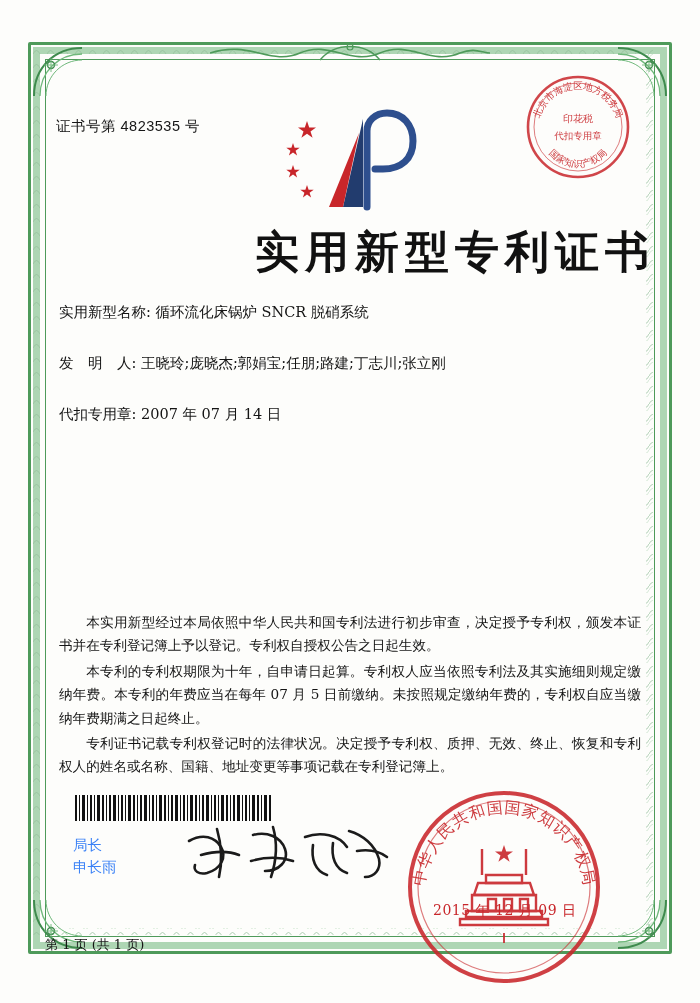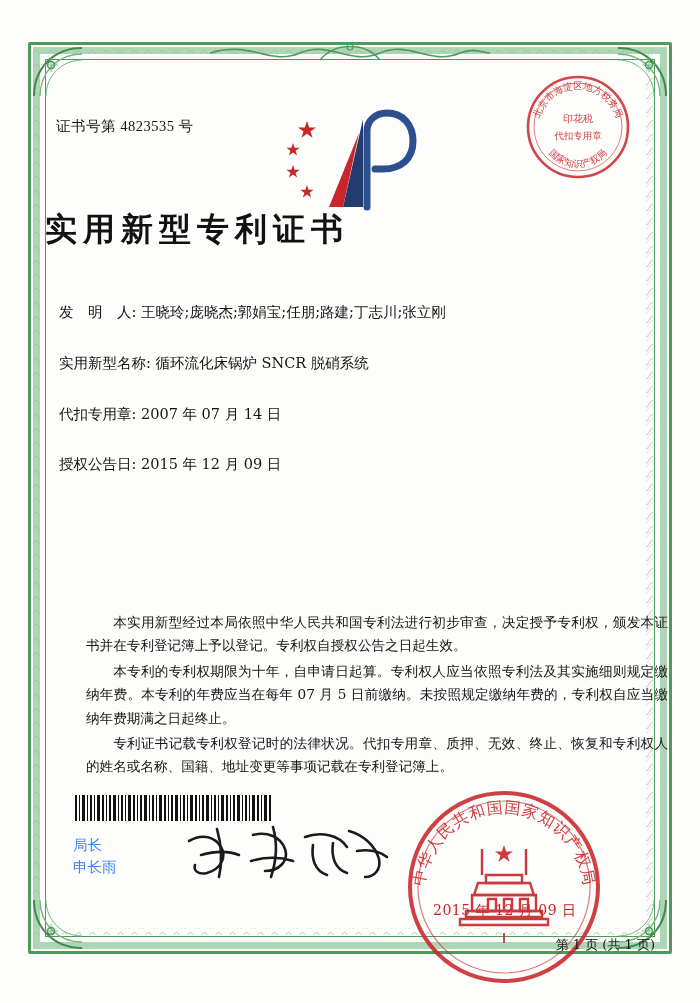--- a/index.html
+++ b/index.html
@@ -73,44 +73,44 @@
     left: 45px; top: 59px;
     width: 610px; height: 878px;
   }
 
   .cert-number {
     position: absolute;
     left: 11px; top: 58px;
     font-size: 14.5px;
     letter-spacing: 0.5px;
     color: #161616;
-    font-family: Liberation Serif, serif;
+    font-family: Liberation Sans, sans-serif;
   }
 
   
   .logo {
     position: absolute;
     left: 226px; top: 44px;
     width: 160px; height: 110px;
   }
 
   
   .seal-top {
     position: absolute;
     left: 473px; top: 8px;
     width: 120px; height: 120px;
   }
 
   .title {
     position: absolute;
-    left: 0; right: 0; top: 149px;
-    text-align: left;
+    left: 0; right: 0; top: 164px;
+    text-align: right;
     font-family: "DejaVu Serif", "Liberation Serif", serif;
     font-weight: bold;
-    font-size: 32px;
+    font-size: 44px;
     letter-spacing: 6px;
     color: #111;
   }
 
   .fields {
     position: absolute;
     left: 14px; top: 243px;
     width: 580px;
   }
   .field-row {
@@ -132,21 +132,20 @@
 
   .body-text {
     position: absolute;
     left: 14px; top: 552px;
     width: 582px;
     font-family: "DejaVu Serif", "Liberation Serif", serif;
     font-size: 13.6px;
     line-height: 1.72;
     color: #141414;
     text-align: justify;
-    margin-left: 27px;
   }
   .body-text p {
     margin: 0 0 2px 0;
     text-indent: 2em;
   }
 
   .barcode {
     position: absolute;
     left: 30px; top: 736px;
     width: 196px; height: 26px;
@@ -178,21 +177,21 @@
     left: 388px; top: 843px;
     font-family: "DejaVu Serif", "Liberation Serif", serif;
     font-size: 14px;
     color: #c8262a;
     letter-spacing: 0.5px;
   }
 
   .page-footer {
     position: absolute;
     left: 0; right: 0; top: 877px;
-    text-align: right;
+    text-align: left;
     font-family: "DejaVu Serif", "Liberation Serif", serif;
     font-size: 13px;
     color: #151515;
   }
 </style>
 </head>
 <body>
 
 <div class="page">
 
@@ -291,41 +290,37 @@
         </text>
         <text x="60" y="55" font-size="10" fill="#c8262a" text-anchor="middle" opacity="0.9" font-family="DejaVu Serif, serif">印花税</text>
         <text x="60" y="72" font-size="9.5" fill="#c8262a" text-anchor="middle" opacity="0.9" font-family="DejaVu Serif, serif">代扣专用章</text>
       </svg>
     </div>
 
     <div class="title">实用新型专利证书</div>
 
     <div class="fields">
       <div class="field-row">
+        <span class="field-label">实用新型名称:</span>
+        <span class="field-value">循环流化床锅炉 SNCR 脱硝系统</span>
+      </div>
+      <div class="field-row">
         <span class="field-label">发　明　人:</span>
         <span class="field-value">王晓玲;庞晓杰;郭娟宝;任朋;路建;丁志川;张立刚</span>
-      </div>
-      <div class="field-row">
-        <span class="field-label">实用新型名称:</span>
-        <span class="field-value">循环流化床锅炉 SNCR 脱硝系统</span>
       </div>
       <div class="field-row">
         <span class="field-label">代扣专用章:</span>
         <span class="field-value">2007 年 07 月 14 日</span>
       </div>
-      <div class="field-row">
-        <span class="field-label">授权公告日:</span>
-        <span class="field-value">2015 年 12 月 09 日</span>
-      </div>
     </div>
 
     <div class="body-text">
       <p>本实用新型经过本局依照中华人民共和国专利法进行初步审查，决定授予专利权，颁发本证书并在专利登记簿上予以登记。专利权自授权公告之日起生效。</p>
       <p>本专利的专利权期限为十年，自申请日起算。专利权人应当依照专利法及其实施细则规定缴纳年费。本专利的年费应当在每年 07 月 5 日前缴纳。未按照规定缴纳年费的，专利权自应当缴纳年费期满之日起终止。</p>
-      <p>专利证书记载专利权登记时的法律状况。代扣专用章、质押、无效、终止、恢复和专利权人的姓名或名称、国籍、地址变更等事项记载在专利登记簿上。</p>
+      <p>专利证书记载专利权登记时的法律状况。决定授予专利权、质押、无效、终止、恢复和专利权人的姓名或名称、国籍、地址变更等事项记载在专利登记簿上。</p>
     </div>
 
     <div class="barcode">
       <svg width="196" height="26" viewBox="0 0 196 26">
         <g fill="#111">
           <rect x="0" y="0" width="2" height="26"></rect>
             <rect x="4" y="0" width="1" height="26"></rect>
           <rect x="7" y="0" width="3" height="26"></rect>
             <rect x="12" y="0" width="1" height="26"></rect>
           <rect x="15" y="0" width="2" height="26"></rect>

